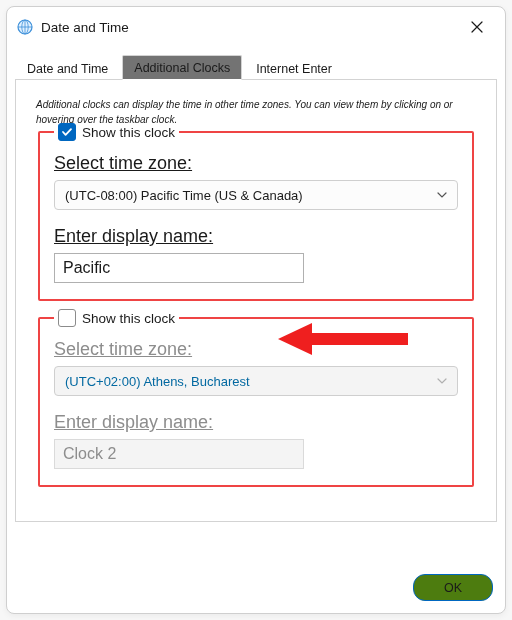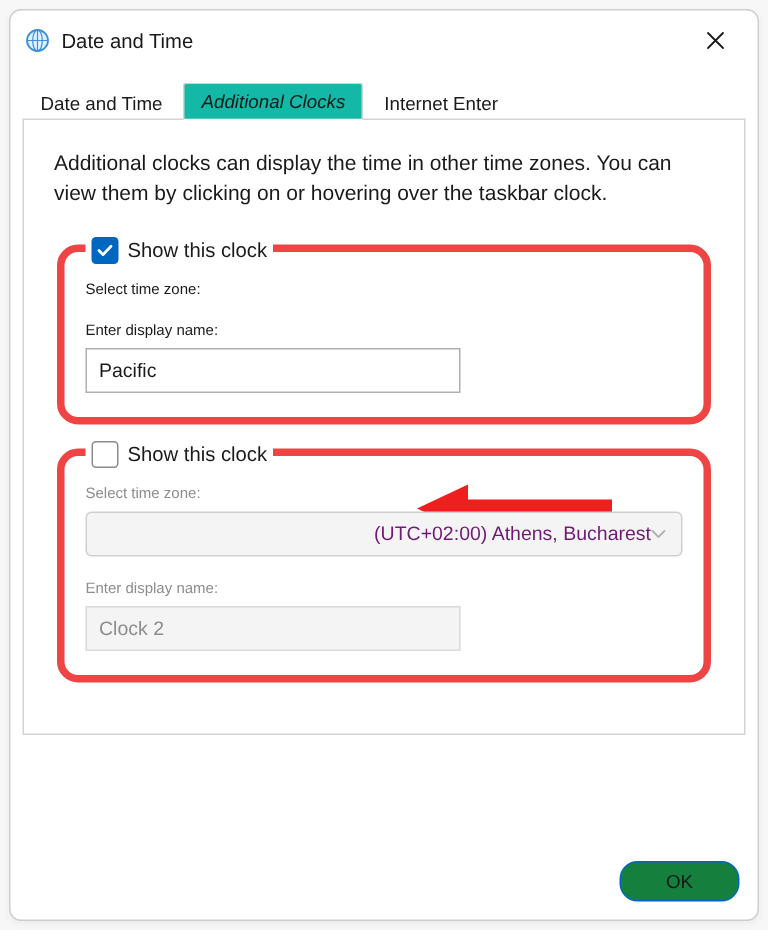--- a/index.html
+++ b/index.html
@@ -61,41 +61,41 @@
     border: 1px solid transparent;
     border-bottom: none;
     margin-right: 2px;
     cursor: default;
     position: relative;
     top: 1px;
   }
   .tab.active {
     border: 1px solid #d3d3d3;
     border-bottom: 1px solid #fff;
-    background: #14b8a6;
+    background: #737373;
     border-top-left-radius: 2px;
     border-top-right-radius: 2px;
     z-index: 2;
-    font-style: italic;
   }
   .tab-body {
     border: 1px solid #d3d3d3;
     border-top-left-radius: 0;
     padding: 18px 20px 18px 20px;
     margin: 0 8px 8px 8px;
     overflow: hidden;
   }
   .intro {
-    font-size: 14px;
+    font-size: 10px;
     line-height: 1.45;
-    margin-bottom: 24px;
+    margin-bottom: 4px;
+    font-style: italic;
   }
   fieldset.group {
-    border: 5px solid #ef4444;
-    border-radius: 14px;
+    border: 2px solid #ef4444;
+    border-radius: 2px;
     padding: 12px 14px 16px 14px;
     margin-bottom: 16px;
     position: relative;
   }
   fieldset.group.disabled { color: #8d8d8d; }
   .legend {
     display: flex;
     align-items: center;
     gap: 6px;
     font-size: 13.5px;
@@ -114,72 +114,72 @@
     background: #fff;
     display: flex;
     align-items: center;
     justify-content: center;
   }
   .checkbox.checked {
     background: #0067c0;
     border-color: #0067c0;
   }
   .field-label {
-    font-size: 10px;
+    font-size: 18px;
     margin: 6px 0 6px 0;
+    text-decoration: underline;
   }
   .group.disabled .field-label { color: #8d8d8d; }
   .select {
     width: 100%;
     height: 30px;
     border: 1px solid #cfcfcf;
     border-radius: 4px;
     background: #fcfcfc;
     display: flex;
     align-items: center;
     justify-content: space-between;
     padding: 0 10px;
     font-size: 13px;
   }
   .group.disabled .select {
     background: #f4f4f4;
-    color: #701a75;
-    justify-content: flex-end;
+    color: #0369a1;
   }
   .chev {
     width: 10px; height: 10px;
   }
   .text-input {
     width: 250px;
     height: 30px;
     border: 1px solid #b0b0b0;
     background: #fff;
     padding: 0 8px;
-    font-size: 13px;
+    font-size: 16px;
     display: flex;
     align-items: center;
     margin-top: 2px;
   }
   .text-input.disabled {
     background: #f4f4f4;
     color: #8d8d8d;
     border-color: #dadada;
   }
   .button-row {
     display: flex;
     justify-content: flex-end;
     gap: 8px;
     padding: 8px 12px 12px 12px;
     margin-top: auto;
   }
   .btn {
     width: 80px;
     height: 27px;
     border: 1px solid #c8c8c8;
-    background: #15803d;
+    background: #4d7c0f;
     border-radius: 12px;
     font-size: 12.5px;
     display: flex;
     align-items: center;
     justify-content: center;
     cursor: default;
   }
   .btn.primary {
     border-color: #0067c0;
   }
@@ -223,20 +223,26 @@
     <fieldset class="group">
       <div class="legend">
         <span class="checkbox checked">
           <svg width="12" height="12" viewBox="0 0 12 12">
               <path d="M2 6l2.6 2.8L10 3.2" stroke="#fff" stroke-width="1.8" fill="none" stroke-linecap="round" stroke-linejoin="round"></path>
             </svg>
         </span>
         <span>Show this clock</span>
       </div>
       <div class="field-label">Select time zone:</div>
+      <div class="select">
+        <span>(UTC-08:00) Pacific Time (US &amp; Canada)</span>
+        <svg class="chev" viewBox="0 0 10 10">
+            <path d="M1 3l4 4 4-4" stroke="#555" stroke-width="1.2" fill="none" stroke-linecap="round"></path>
+          </svg>
+      </div>
       <div class="field-label" style="margin-top:16px;">Enter display name:</div>
       <div class="text-input">
         <span>Pacific</span>
       </div>
     </fieldset>
 
     <svg class="arrow-annot" style="left:262px; top:239px;" width="140" height="40" viewBox="0 0 140 40">
       <polygon points="0,20 34,4 34,14 130,14 130,26 34,26 34,36" fill="#ef1f1f"></polygon>
     </svg>
 

